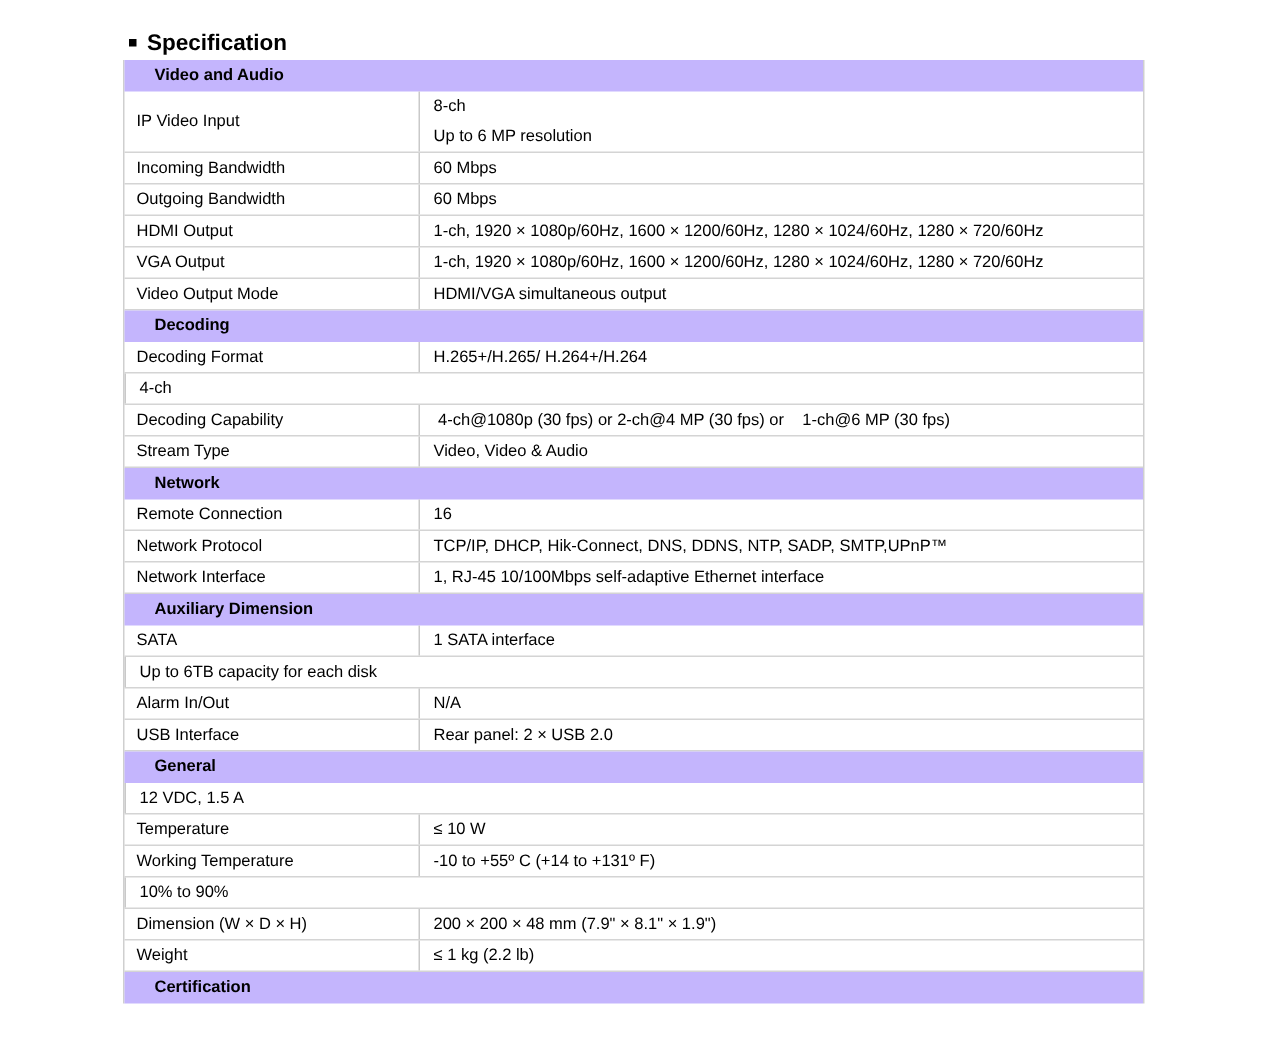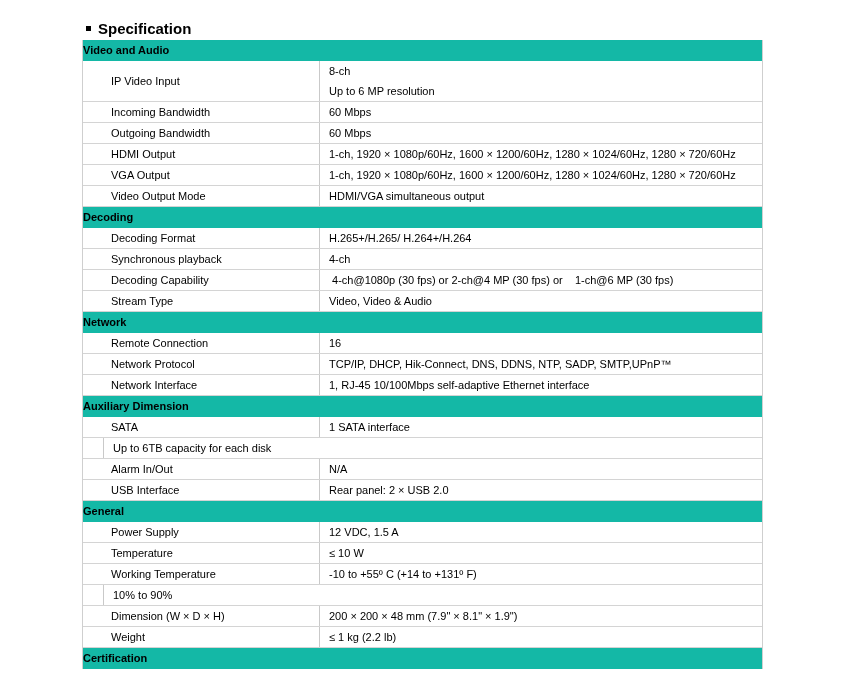--- a/index.html
+++ b/index.html
@@ -39,37 +39,36 @@
   .spec-table {
     width: 681px;
     box-sizing: border-box;
     border-left: 1px solid #cfcfcf;
     border-right: 1px solid #cfcfcf;
     font-size: 11px;
   }
   .section-header {
     height: 21px;
     line-height: 21px;
-    background: #14b8a6;
+    background: #c4b5fd;
     font-weight: bold;
-    padding-left: 0;
+    padding-left: 20px;
     box-sizing: border-box;
   }
   .spec-row {
     display: flex;
     border-bottom: 1px solid #d4d4d4;
     min-height: 20px;
     box-sizing: border-box;
   }
   .cell {
     box-sizing: border-box;
     display: flex;
     align-items: center;
     line-height: 20px;
-    margin-left: 20px;
   }
   .cell.label {
     width: 196px;
     flex: none;
     padding: 0 6px 0 8px;
   }
   .cell.value {
     flex: 1;
     border-left: 1px solid #c9c9c9;
     padding: 0 6px 0 9px;
@@ -110,21 +109,20 @@
       <div class="spec-row">
         <div class="cell label">Video Output Mode</div>
         <div class="cell value">HDMI/VGA simultaneous output</div>
       </div>
       <div class="section-header">Decoding</div>
       <div class="spec-row">
         <div class="cell label">Decoding Format</div>
         <div class="cell value">H.265+/H.265/ H.264+/H.264</div>
       </div>
       <div class="spec-row">
-        <div class="cell label">Synchronous playback</div>
         <div class="cell value">4-ch</div>
       </div>
       <div class="spec-row">
         <div class="cell label">Decoding Capability</div>
         <div class="cell value"> 4-ch@1080p (30 fps) or 2-ch@4 MP (30 fps) or    1-ch@6 MP (30 fps)</div>
       </div>
       <div class="spec-row">
         <div class="cell label">Stream Type</div>
         <div class="cell value">Video, Video &amp; Audio</div>
       </div>
@@ -152,21 +150,20 @@
       <div class="spec-row">
         <div class="cell label">Alarm In/Out</div>
         <div class="cell value">N/A</div>
       </div>
       <div class="spec-row">
         <div class="cell label">USB Interface</div>
         <div class="cell value">Rear panel: 2 × USB 2.0</div>
       </div>
       <div class="section-header">General</div>
       <div class="spec-row">
-        <div class="cell label">Power Supply</div>
         <div class="cell value">12 VDC, 1.5 A</div>
       </div>
       <div class="spec-row">
         <div class="cell label">Temperature</div>
         <div class="cell value">≤ 10 W</div>
       </div>
       <div class="spec-row">
         <div class="cell label">Working Temperature</div>
         <div class="cell value">-10 to +55º C (+14 to +131º F)</div>
       </div>

